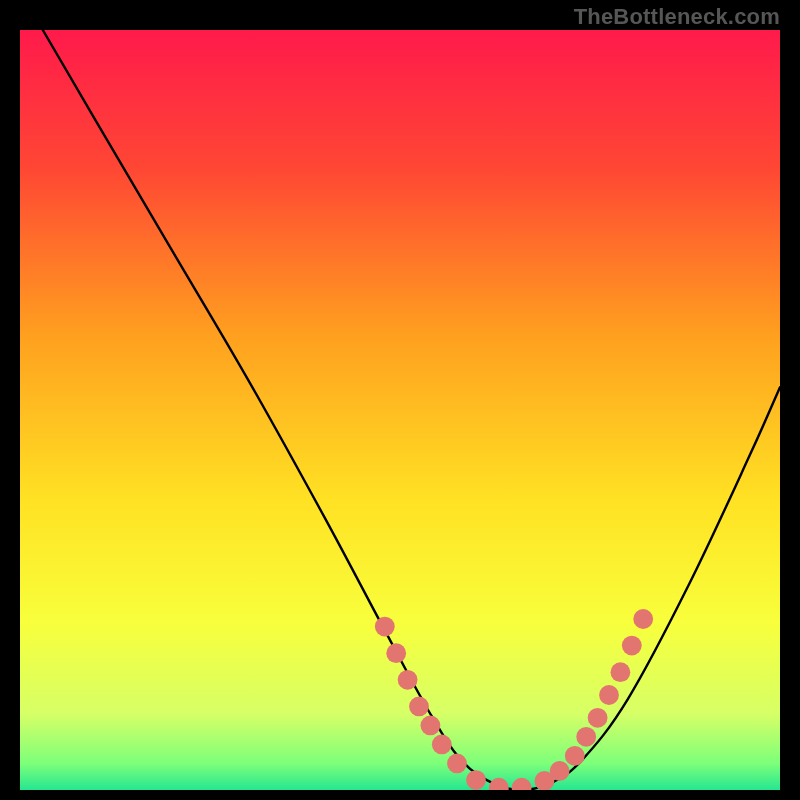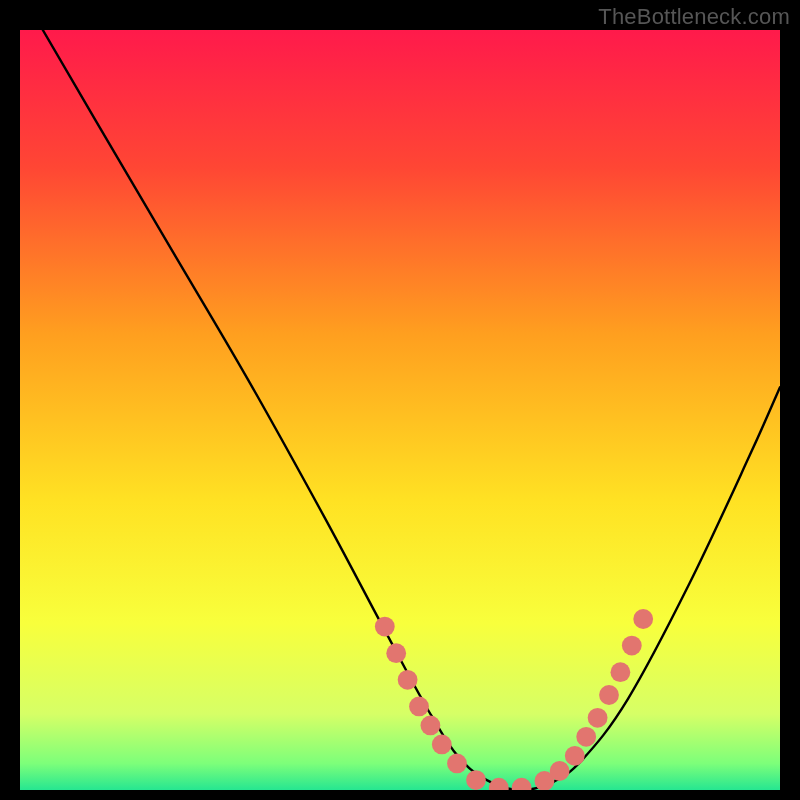--- a/index.html
+++ b/index.html
@@ -21,24 +21,24 @@
   .plot-area {
     position: absolute;
     left: 0;
     top: 0;
     width: 760px;
     height: 760px;
   }
   .watermark {
     position: absolute;
     top: 4px;
-    right: 10px;
+    right: 20px;
     font-family: Arial, Helvetica, sans-serif;
     font-size: 22px;
-    font-weight: 400;
+    font-weight: 700;
     color: #565656;
     letter-spacing: 0.2px;
   }
 </style>
 </head>
 <body>
 
 <div class="watermark">TheBottleneck.com</div>
 
 <div class="frame">

